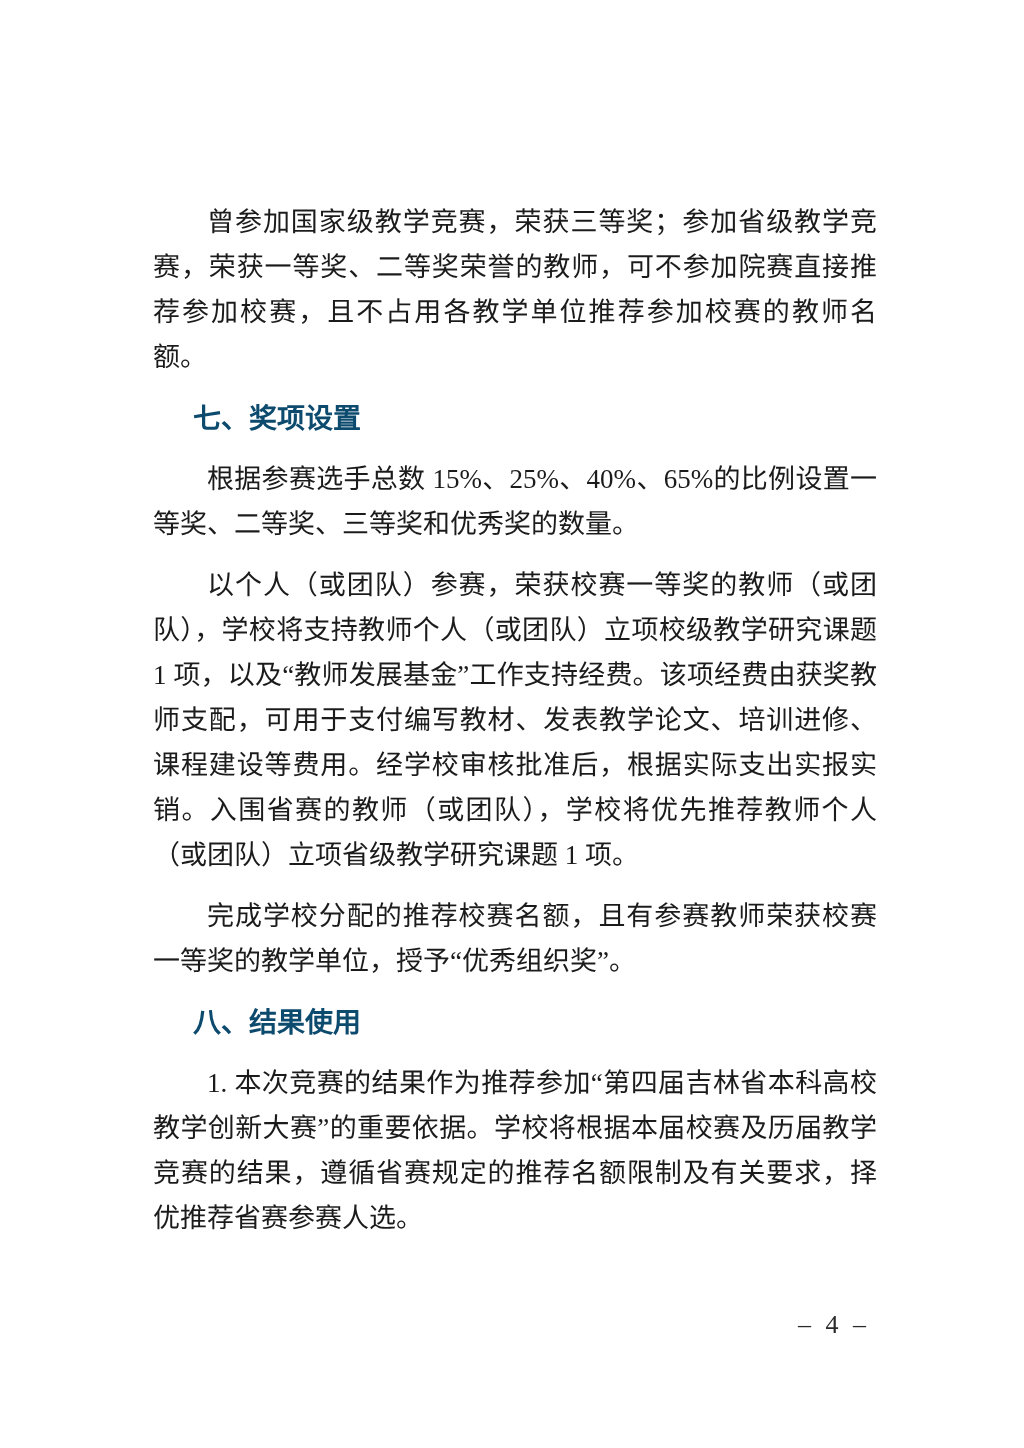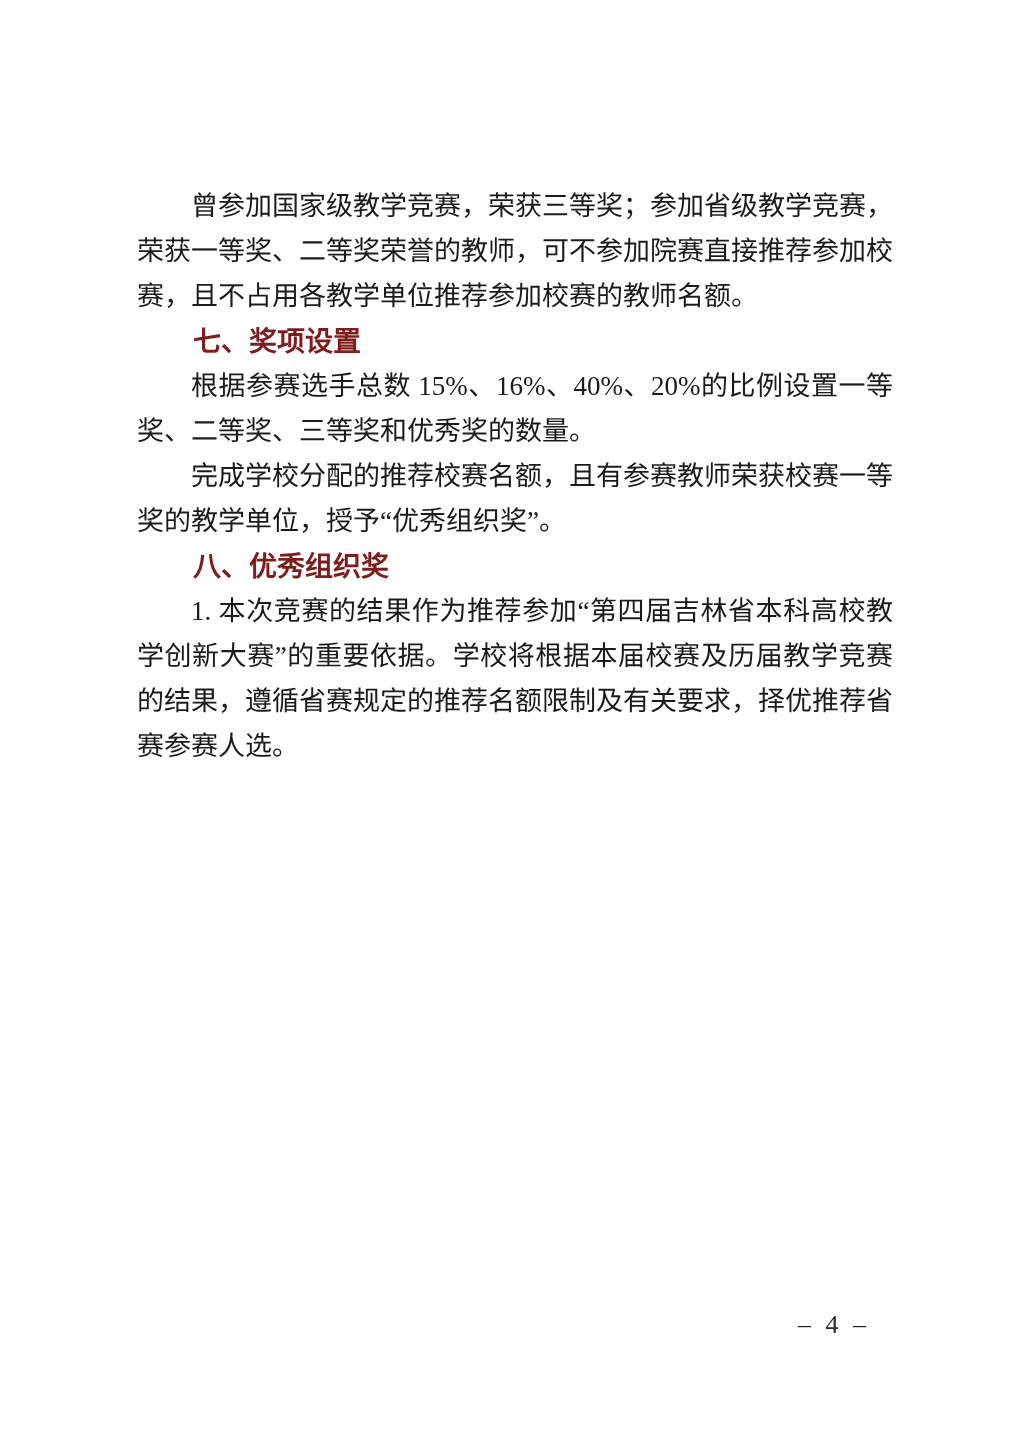--- a/index.html
+++ b/index.html
@@ -22,51 +22,52 @@
     top: 184px;
     width: 756px;
     font-family: "Liberation Serif", "DejaVu Serif", serif;
     font-size: 27px;
     line-height: 45px;
     text-align: justify;
     text-justify: inter-character;
     letter-spacing: 0px;
   }
   .para {
-    margin: 0;
+    margin: 16px;
     text-indent: 2em;
   }
   .heading {
     margin: 0;
     text-indent: 2em;
     font-family: "Liberation Sans", "DejaVu Sans", sans-serif;
     font-weight: 700;
     font-size: 28px;
     line-height: 45px;
-    color: #7f1d1d;
+    color: #0c4a6e;
     text-align: left;
   }
   .page-number {
     position: absolute;
     top: 1310px;
     right: 154px;
     font-family: "Liberation Serif", "DejaVu Serif", serif;
     font-size: 26px;
     line-height: 30px;
     color: #2a2a2a;
     letter-spacing: 4px;
   }
 </style>
 </head>
 <body>
 
 <div class="page">
   <div class="text-block">
     <p class="para">曾参加国家级教学竞赛，荣获三等奖；参加省级教学竞赛，荣获一等奖、二等奖荣誉的教师，可不参加院赛直接推荐参加校赛，且不占用各教学单位推荐参加校赛的教师名额。</p>
     <h3 class="heading">七、奖项设置</h3>
-    <p class="para">根据参赛选手总数 15%、16%、40%、20%的比例设置一等奖、二等奖、三等奖和优秀奖的数量。</p>
+    <p class="para">根据参赛选手总数 15%、25%、40%、65%的比例设置一等奖、二等奖、三等奖和优秀奖的数量。</p>
+    <p class="para">以个人（或团队）参赛，荣获校赛一等奖的教师（或团队），学校将支持教师个人（或团队）立项校级教学研究课题 1 项，以及“教师发展基金”工作支持经费。该项经费由获奖教师支配，可用于支付编写教材、发表教学论文、培训进修、课程建设等费用。经学校审核批准后，根据实际支出实报实销。入围省赛的教师（或团队），学校将优先推荐教师个人（或团队）立项省级教学研究课题 1 项。</p>
     <p class="para">完成学校分配的推荐校赛名额，且有参赛教师荣获校赛一等奖的教学单位，授予“优秀组织奖”。</p>
-    <h3 class="heading">八、优秀组织奖</h3>
+    <h3 class="heading">八、结果使用</h3>
     <p class="para">1. 本次竞赛的结果作为推荐参加“第四届吉林省本科高校教学创新大赛”的重要依据。学校将根据本届校赛及历届教学竞赛的结果，遵循省赛规定的推荐名额限制及有关要求，择优推荐省赛参赛人选。</p>
   </div>
 
   <div class="page-number">– 4 –</div>
 </div>
 
 </body></html>

